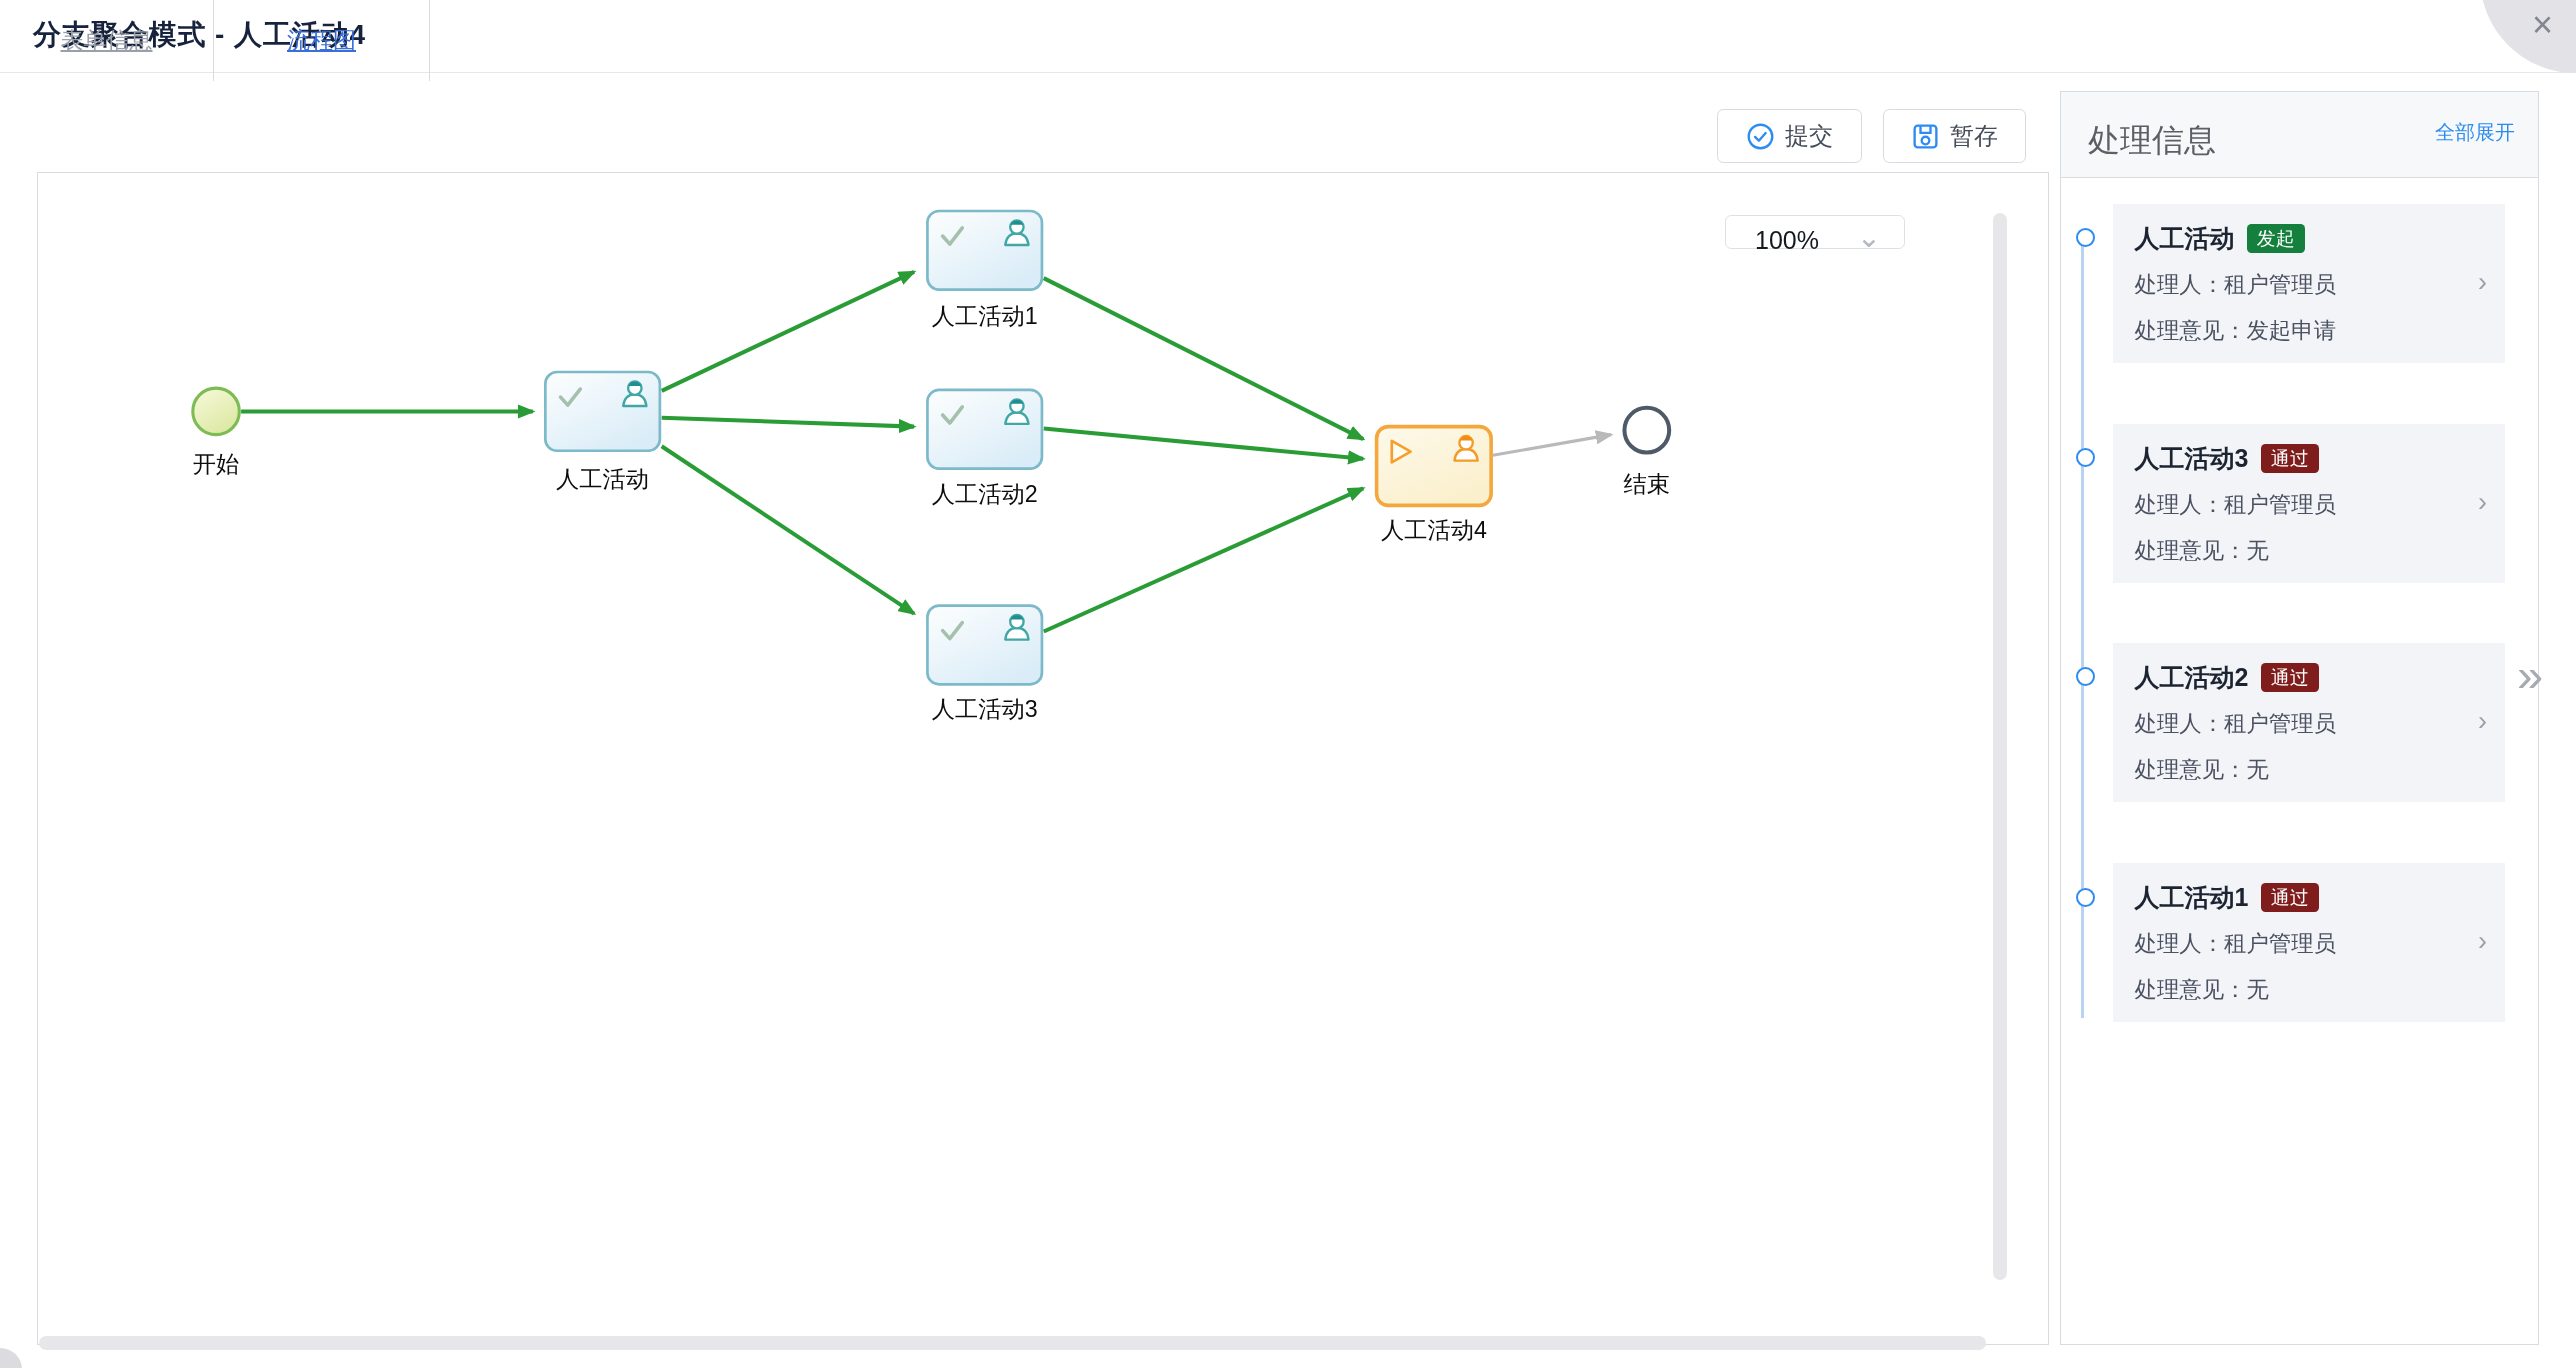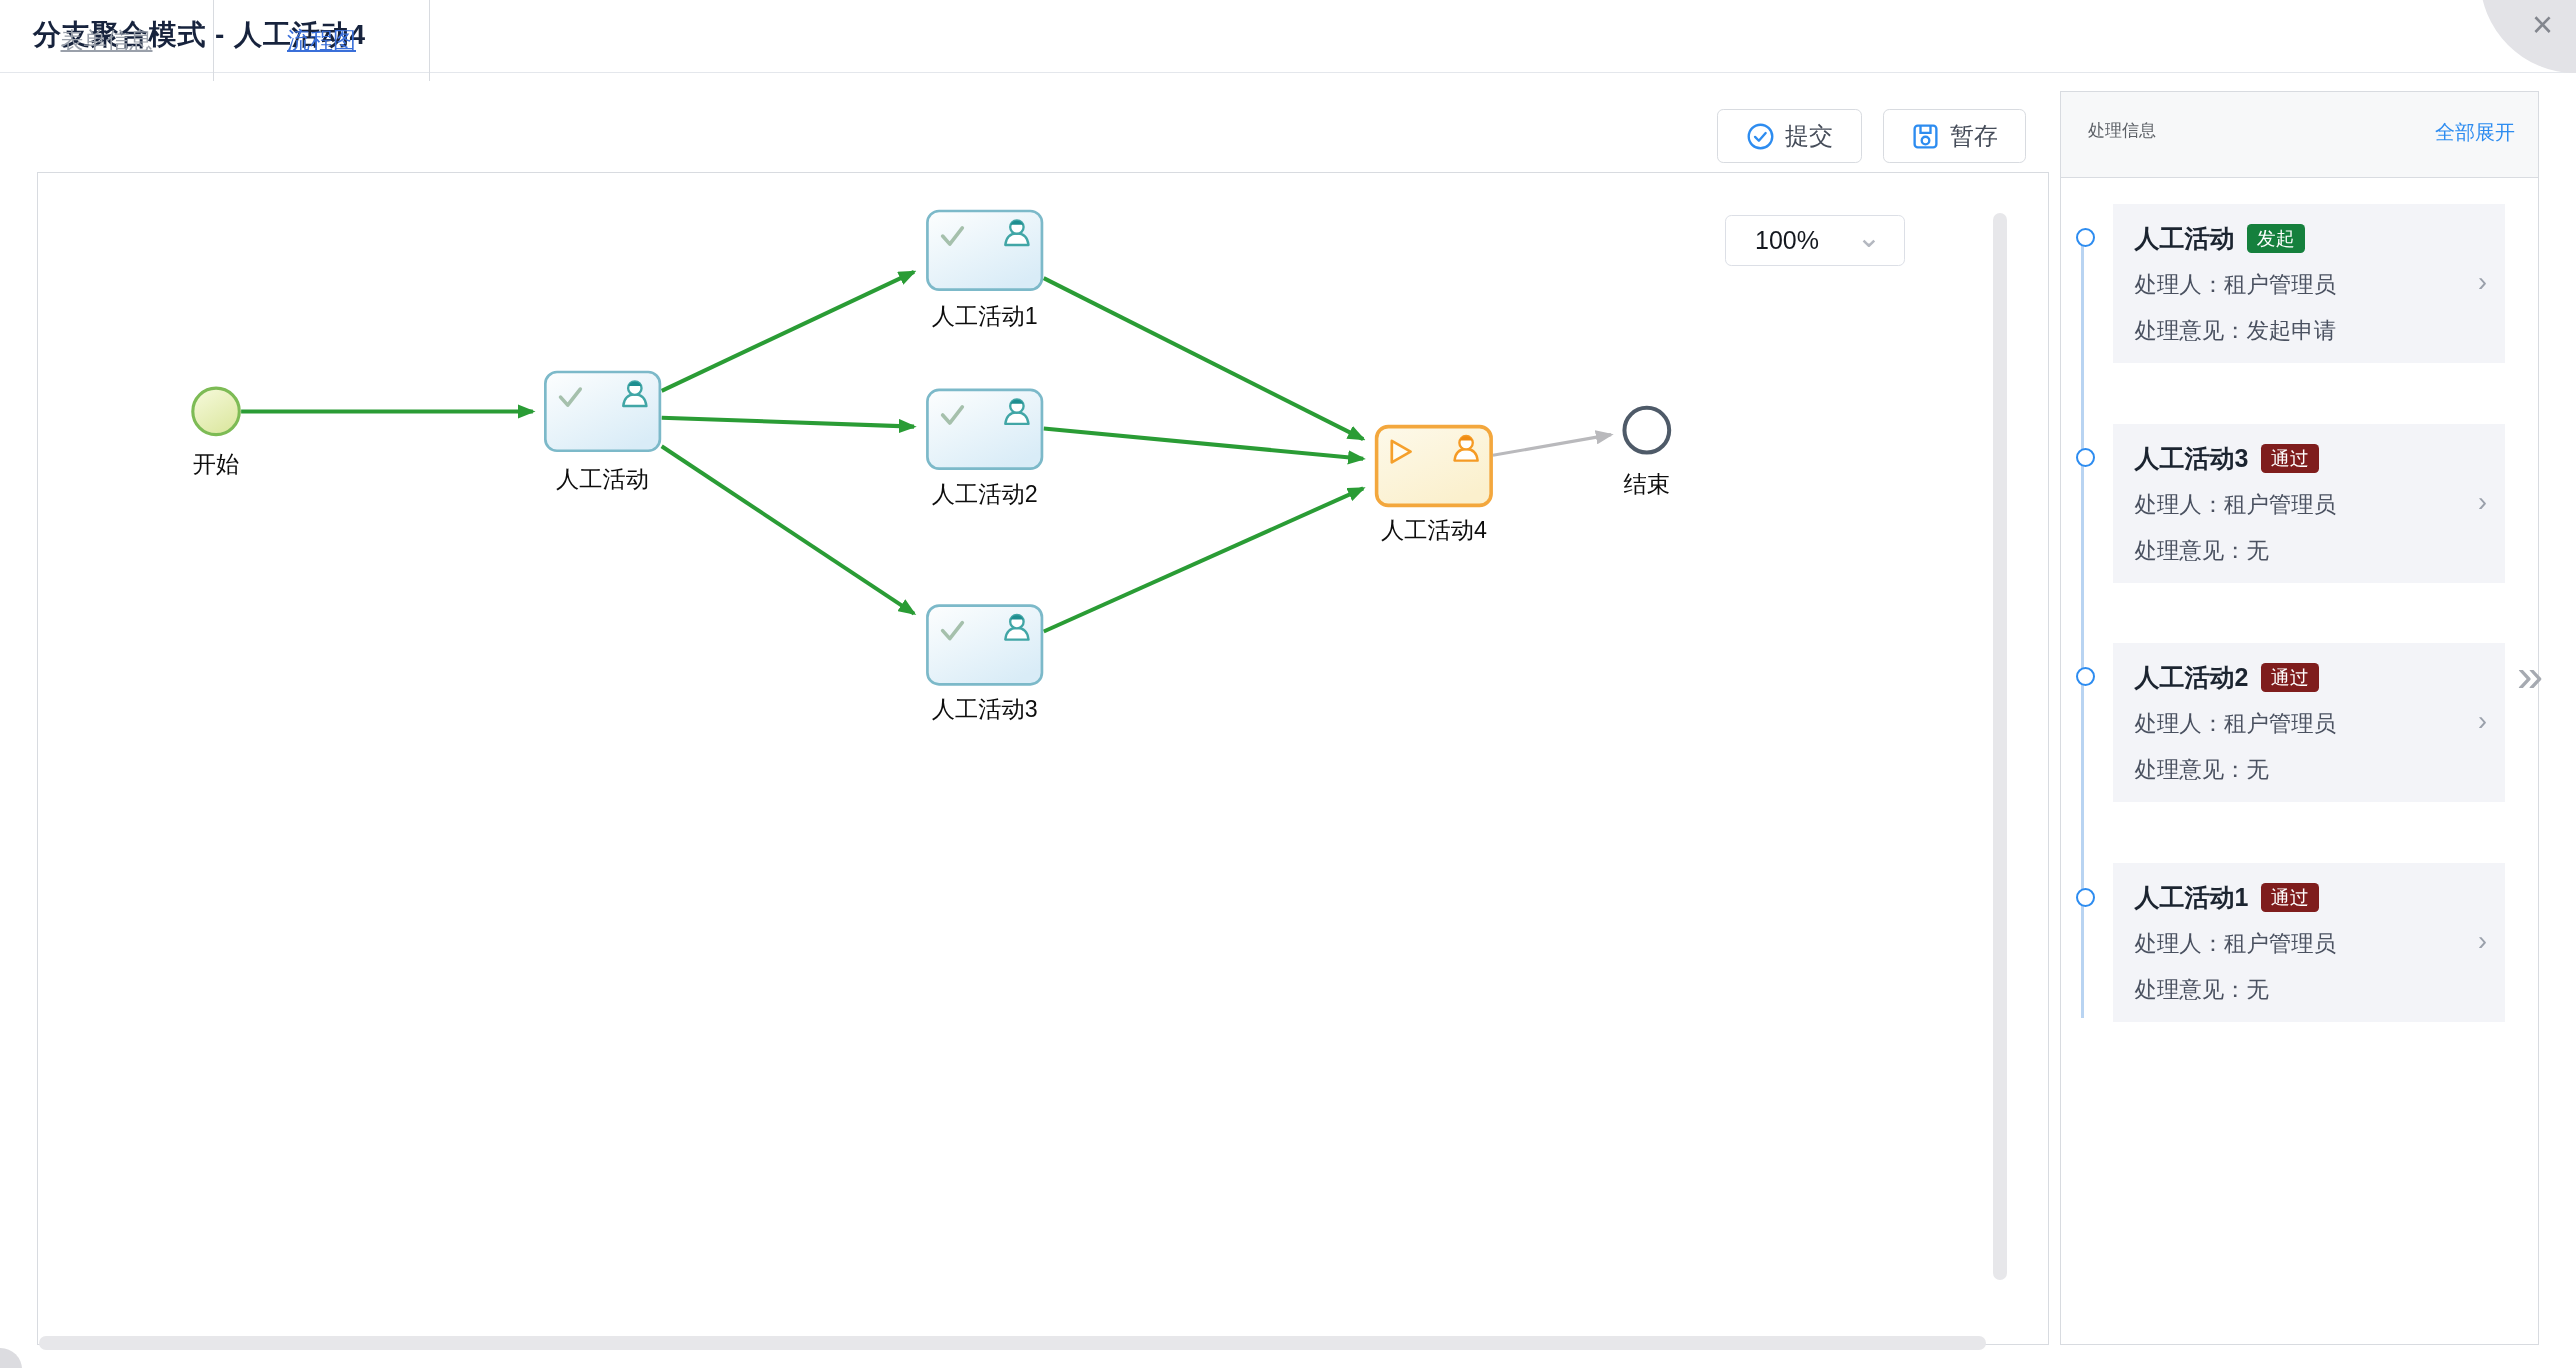--- a/index.html
+++ b/index.html
@@ -18,31 +18,31 @@
   .main-card{position:absolute;left:37px;top:91px;width:2012px;height:1254px;border:1.8px solid #d8dbe0;box-sizing:border-box;background:#fff;}
   .tab-row{position:absolute;left:37px;top:91px;width:2012px;height:82px;border-bottom:1.8px solid #d8dbe0;box-sizing:border-box;background:#fff;}
   .tab{position:absolute;top:0;height:81px;line-height:81px;text-align:center;font-size:23px;cursor:pointer;box-sizing:border-box;border-right:1.8px solid #d8dbe0;text-decoration:underline;}
   .tab-1{left:0;width:214px;color:#9aa0aa;}
   .tab-2{left:214px;width:216px;color:#3a6fd9;}
   .btn{position:absolute;height:54px;border:1.8px solid #d8dbe0;border-radius:6.3px;background:#fff;display:flex;align-items:center;justify-content:center;gap:10px;font-size:24px;color:#454c59;cursor:pointer;box-sizing:border-box;}
   .btn-submit{left:1717px;top:109px;width:145px;}
   .btn-save{left:1883px;top:109px;width:143px;font-family:Liberation Serif, serif;}
   .btn svg{display:block;}
   
-  .zoom-select{position:absolute;left:1725px;top:215px;width:180px;height:51px;border:1.8px solid #dcdfe6;border-radius:6.3px;background:#fff;box-sizing:border-box;cursor:pointer;text-align:center;}
+  .zoom-select{position:absolute;left:1725px;top:215px;width:180px;height:34px;border:1.8px solid #dcdfe6;border-radius:6.3px;background:#fff;box-sizing:border-box;cursor:pointer;text-align:center;}
   .zoom-value{position:absolute;left:29px;top:9.8px;font-size:25px;color:#14181f;}
   .zoom-caret{position:absolute;right:23px;top:3.6px;font-size:29px;color:#b4b8c0;}
   
   .vscroll{position:absolute;left:1993px;top:213px;width:14.3px;height:1067px;border-radius:8px;background:#e7e7ea;}
   .hscroll{position:absolute;left:39px;top:1336px;width:1947px;height:14.3px;border-radius:8px;background:#e7e7ea;}
   .corner-arc{position:absolute;left:-21.5px;top:1348px;width:43px;height:43px;border-radius:50%;background:#dcdce0;}
   
   .panel{position:absolute;left:2060px;top:91px;width:479px;height:1254px;border:1.8px solid #d8dbe0;box-sizing:border-box;background:#fff;}
   .panel-header{position:absolute;left:2060px;top:91px;width:479px;height:87px;background:#f7f8f9;border:1.8px solid #d8dbe0;border-bottom:1.8px solid #d9dce1;box-sizing:border-box;}
-  .panel-title{position:absolute;left:27px;top:27px;font-size:17px;color:#5c6066;}
+  .panel-title{position:absolute;left:27px;top:27px;font-size:32px;color:#5c6066;}
   .panel-expand{position:absolute;right:23px;top:27px;font-size:20px;color:#2d8cf0;cursor:pointer;}
   .t-line{position:absolute;left:2081px;top:243px;width:2.7px;height:775px;background:#b9d4f2;}
   .t-bullet{position:absolute;left:2076px;width:15px;height:15px;border:2.7px solid #2d8cf0;border-radius:50%;background:#fff;box-sizing:content-box;}
   .t-card{position:absolute;left:2113px;width:392px;height:159px;background:#f3f4f8;box-sizing:border-box;padding:18px 21.5px;}
   .t-title{font-size:25px;font-weight:bold;color:#1b2430;display:flex;align-items:center;gap:12.5px;}
   .badge{font-size:19px;font-weight:normal;color:#fff;padding:3.6px 9.8px;border-radius:4.5px;line-height:1.15;}
   .badge-blue{background:#15803d;}
   .badge-teal{background:#7f1d1d;}
   .t-row{position:relative;margin-top:14.3px;font-size:22.4px;color:#4a5160;}
   .chev{position:absolute;right:-3.6px;top:-2.7px;font-size:27px;color:#9aa0ab;cursor:pointer;}

